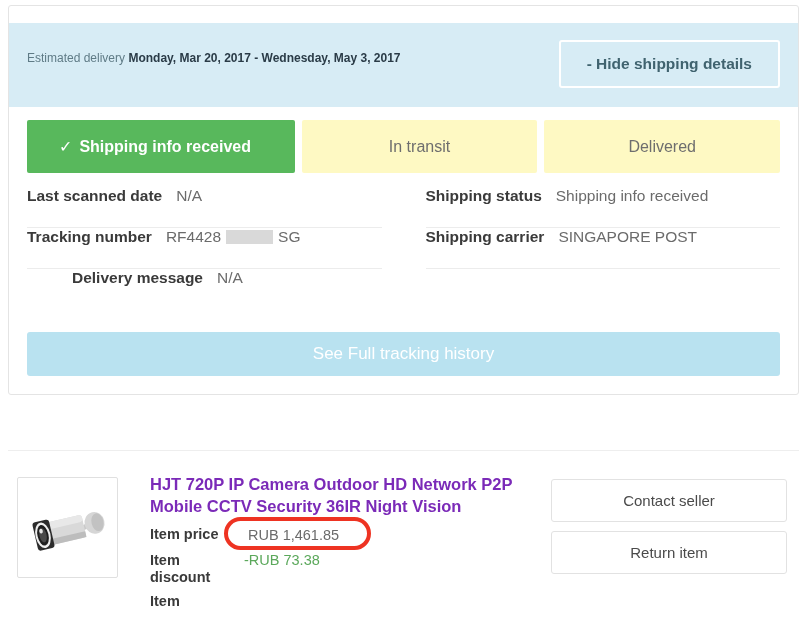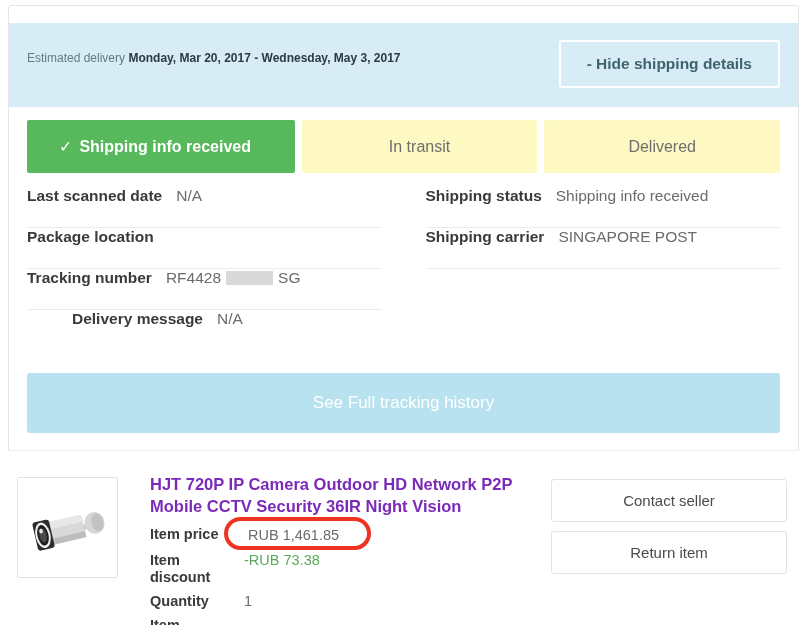--- a/index.html
+++ b/index.html
@@ -126,21 +126,21 @@
     background: #d9d9d9;
     margin: 0 5px;
     vertical-align: middle;
   }
 
   
   .track-hist {
     margin: 22px 18px 18px 18px;
     background: #b9e2f0;
     border-radius: 3px;
-    height: 60px;
+    height: 44px;
     display: flex;
     align-items: center;
     justify-content: center;
     color: #ffffff;
     font-size: 17px;
     cursor: pointer;
   }
 
   
   .item-card {
@@ -264,24 +264,20 @@
     </div>
 
     <div class="info-grid">
 
       <div class="info-col left">
         <div class="info-row">
           <span class="lbl">Last scanned date</span>
           <span class="val val-far">N/A</span>
         </div>
         <div class="info-row">
-          <span class="lbl">Package location</span>
-          <span class="val val-far"></span>
-        </div>
-        <div class="info-row">
           <span class="lbl">Tracking number</span>
           <span class="val">
             <span>RF4428</span>
             <span class="redact"></span>
             <span>SG</span>
           </span>
         </div>
         <div class="info-row noline">
           <span class="lbl">Delivery message</span>
           <span class="val">N/A</span>
@@ -339,24 +335,20 @@
           <div class="v">
             <span class="price-highlight">RUB 1,461.85</span>
             <span class="price-ring"></span>
           </div>
         </div>
         <div class="item-row">
           <div class="k">Item discount</div>
           <div class="v green">-RUB 73.38</div>
         </div>
         <div class="item-row">
-          <div class="k">Quantity</div>
-          <div class="v">1</div>
-        </div>
-        <div class="item-row">
           <div class="k">Item</div>
           <div class="v"></div>
         </div>
       </div>
     </div>
 
     <div class="item-right">
       <button class="side-btn">Contact seller</button>
       <button class="side-btn">Return item</button>
     </div>

